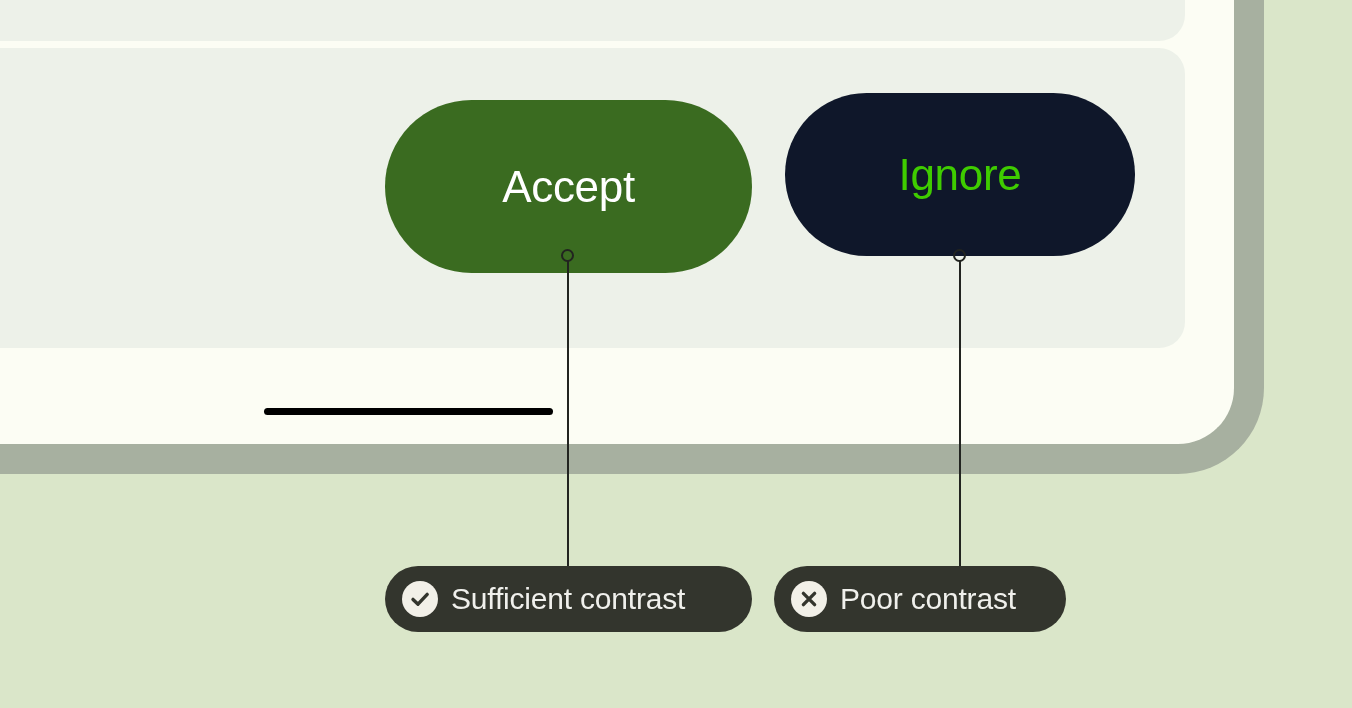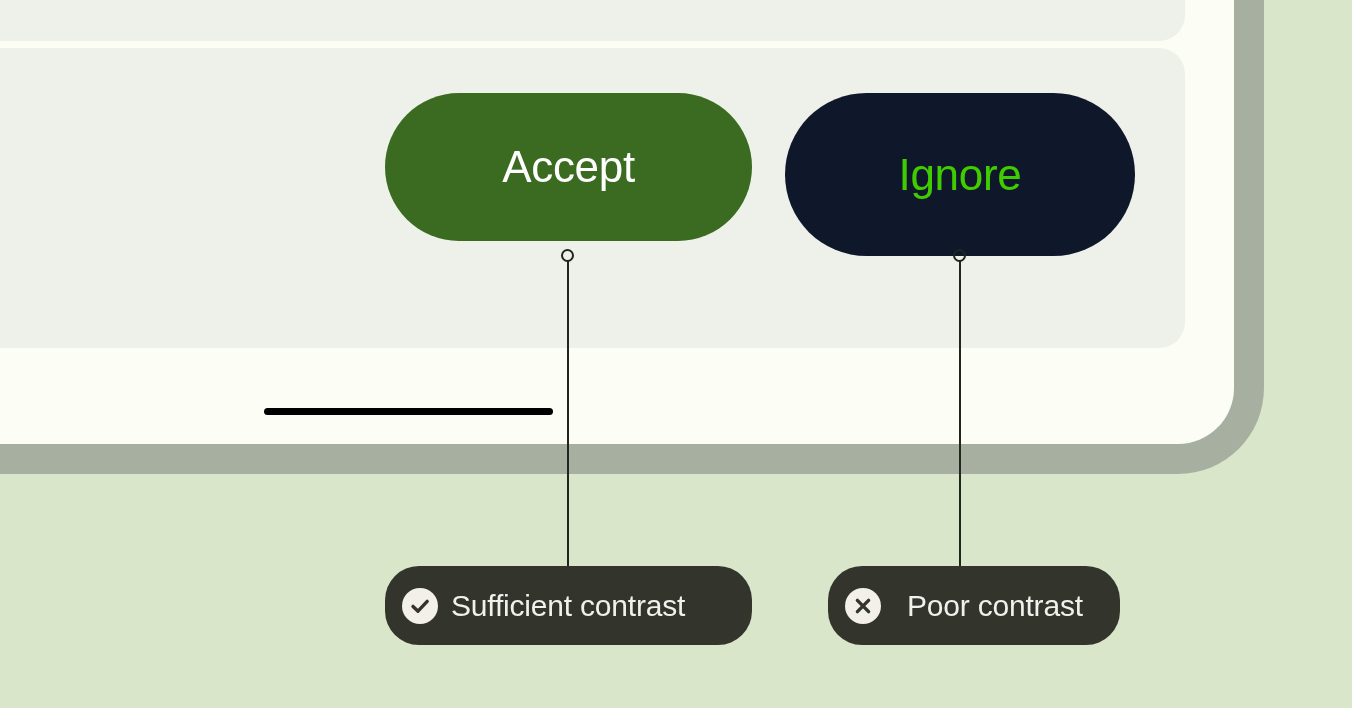--- a/index.html
+++ b/index.html
@@ -71,23 +71,23 @@
     border-radius: 90px;
     font-family: "Liberation Sans", sans-serif;
     font-size: 44px;
     font-weight: 500;
     letter-spacing: -0.3px;
     padding: 0;
     cursor: pointer;
   }
   #btn-accept {
     left: 645px;
-    top: 213px;
+    top: 220px;
     width: 367px;
-    height: 148px;
+    height: 173px;
     background: #3a6b20;
     color: #ffffff;
   }
   #btn-ignore {
     left: 1045px;
     top: 213px;
     width: 350px;
     height: 163px;
     background: #0f172a;
     color: #3fcc00;
@@ -125,30 +125,30 @@
     box-sizing: border-box;
   }
   #dot-left  { left: 561px; top: 249px; }
   #dot-right { left: 953px; top: 249px; }
 
   
   .annotation-pill {
     position: absolute;
     display: flex;
     align-items: center;
-    height: 79px;
+    height: 66px;
     background: #33352d;
     border-radius: 34px;
     padding: 0 26px 0 17px;
     box-sizing: border-box;
     z-index: 10;
     cursor: default;
   }
   #pill-sufficient { left: 385px; top: 566px; width: 367px; }
-  #pill-poor       { left: 828px; top: 566px; width: 292px; gap: 13px; }
+  #pill-poor       { left: 774px; top: 566px; width: 292px; }
 
   .pill-icon {
     width: 36px;
     height: 36px;
     border-radius: 50%;
     background: #f2f0e8;
     flex: 0 0 auto;
     display: flex;
     align-items: center;
     justify-content: center;

